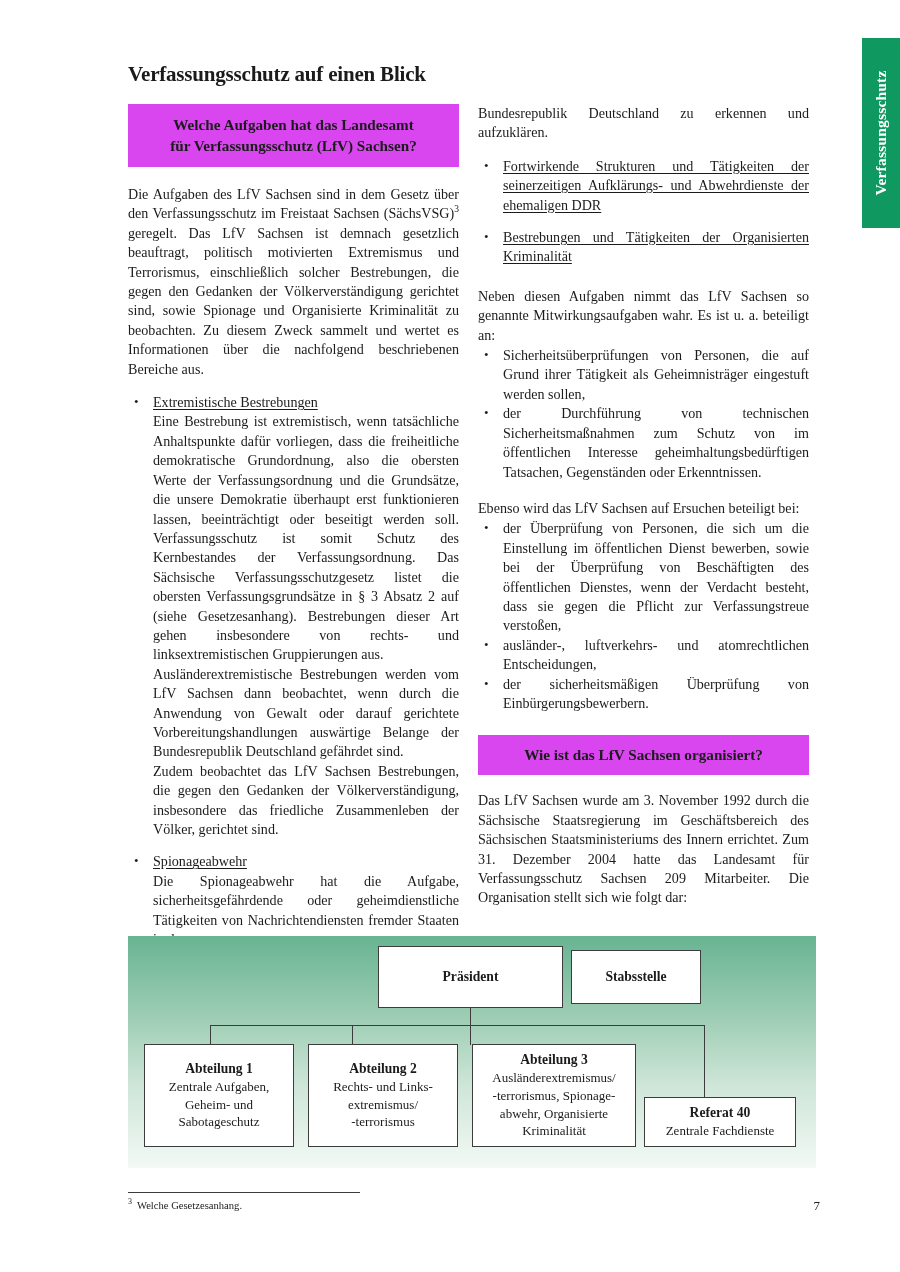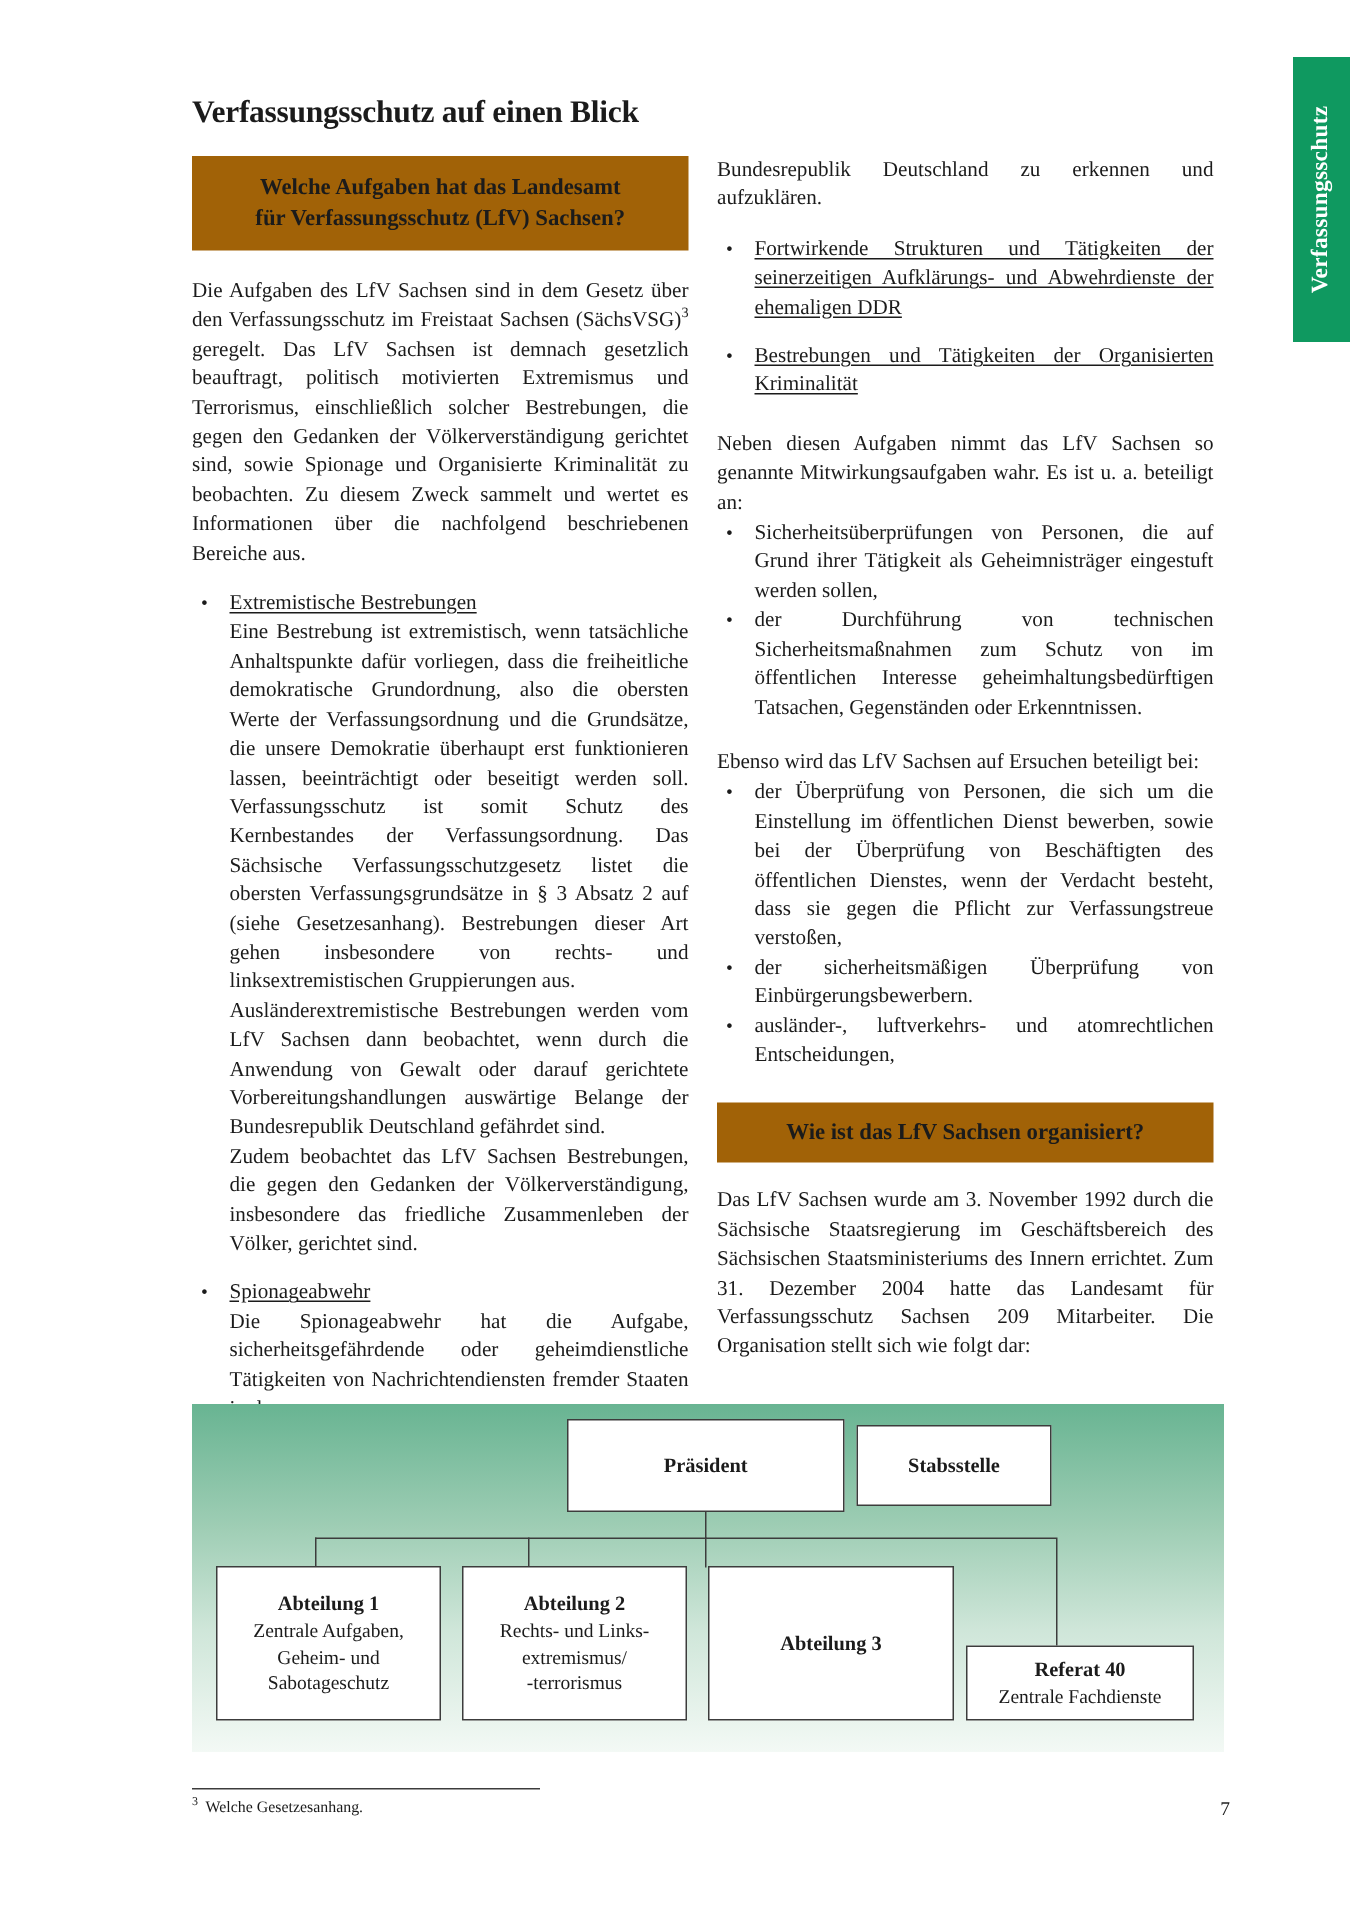--- a/index.html
+++ b/index.html
@@ -61,21 +61,21 @@
   
   .col {
     position: absolute;
     top: 104px;
     width: 331px;
   }
   .col-left  { left: 0;   }
   .col-right { left: 350px; }
 
   .green-head {
-    background: #a16207;
+    background: #d946ef;
     padding: 10px 14px 11px 14px;
     box-sizing: border-box;
     margin-bottom: 18px;
   }
   .green-head-line {
     font-weight: bold;
     font-size: 15.2px;
     line-height: 21px;
     text-align: center;
     white-space: nowrap;
@@ -248,22 +248,22 @@
 
     <ul class="bl" style="margin-top:1px;">
       <li>Sicherheitsüberprüfungen von Personen, die auf Grund ihrer Tätigkeit als Geheimnisträger eingestuft werden sollen,</li>
       <li>der Durchführung von technischen Sicherheitsmaßnahmen zum Schutz von im öffentlichen Interesse geheimhaltungsbedürftigen Tatsachen, Gegenständen oder Erkenntnissen.</li>
     </ul>
 
     <p class="body gap" style="margin-top:17px;">Ebenso wird das LfV Sachsen auf Ersuchen beteiligt bei:</p>
 
     <ul class="bl" style="margin-top:1px;">
       <li>der Überprüfung von Personen, die sich um die Einstellung im öffentlichen Dienst bewerben, sowie bei der Überprüfung von Beschäftigten des öffentlichen Dienstes, wenn der Verdacht besteht, dass sie gegen die Pflicht zur Verfassungstreue verstoßen,</li>
+      <li>ausländer-, luftverkehrs- und atomrechtlichen Entscheidungen,</li>
       <li>der sicherheitsmäßigen Überprüfung von Einbürgerungsbewerbern.</li>
-      <li>ausländer-, luftverkehrs- und atomrechtlichen Entscheidungen,</li>
     </ul>
 
     <div class="green-head single" style="margin-top:22px;margin-bottom:16px;">
       <div class="green-head-line">Wie ist das LfV Sachsen organisiert?</div>
     </div>
 
     <p class="body">Das LfV Sachsen wurde am 3. November 1992 durch die Sächsische Staatsregierung im Geschäftsbereich des Sächsischen Staatsministeriums des Innern errichtet. Zum 31. Dezember 2004 hatte das Landesamt für Verfassungsschutz Sachsen 209 Mitarbeiter. Die Organisation stellt sich wie folgt dar:</p>
   </div>
 
   <div class="orgchart">
@@ -297,20 +297,24 @@
 
     <div class="box" style="left:180px; top:108px; width:150px; height:103px;">
       <div class="b-title">Abteilung 2</div>
       <div class="b-sub" style="white-space:pre-line;">Rechts- und Links-
 extremismus/
 -terrorismus</div>
     </div>
 
     <div class="box" style="left:344px; top:108px; width:164px; height:103px;">
       <div class="b-title">Abteilung 3</div>
+      <div class="b-sub" style="white-space:pre-line;">Ausländerextremismus/
+-terrorismus, Spionage-
+abwehr, Organisierte
+Kriminalität</div>
     </div>
 
     <div class="box" style="left:516px; top:161px; width:152px; height:50px;">
       <div class="b-title">Referat 40</div>
       <div class="b-sub">Zentrale Fachdienste</div>
     </div>
   </div>
 
   <div class="footnote-rule"></div>
   <div class="footnote">

